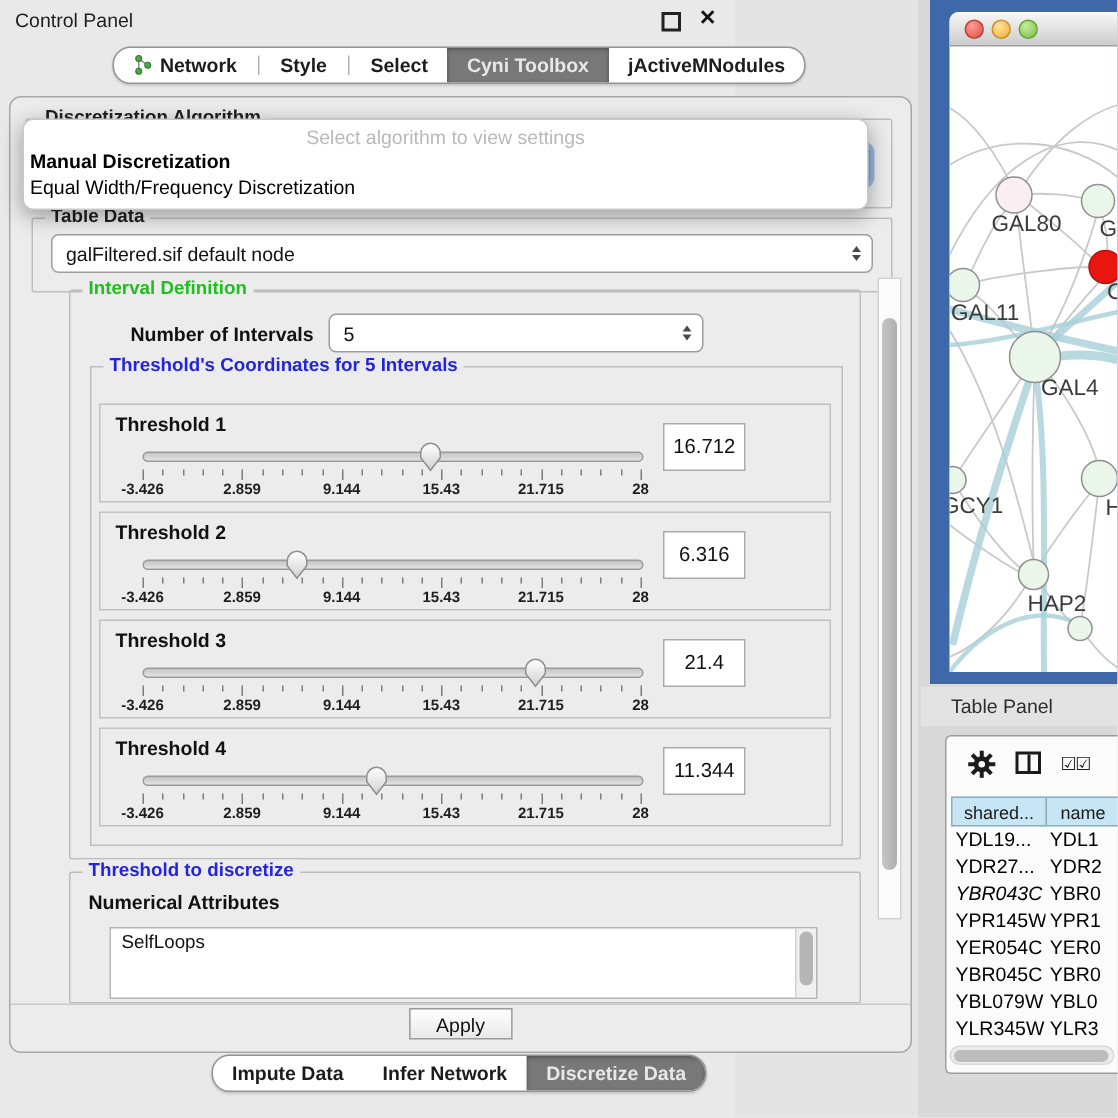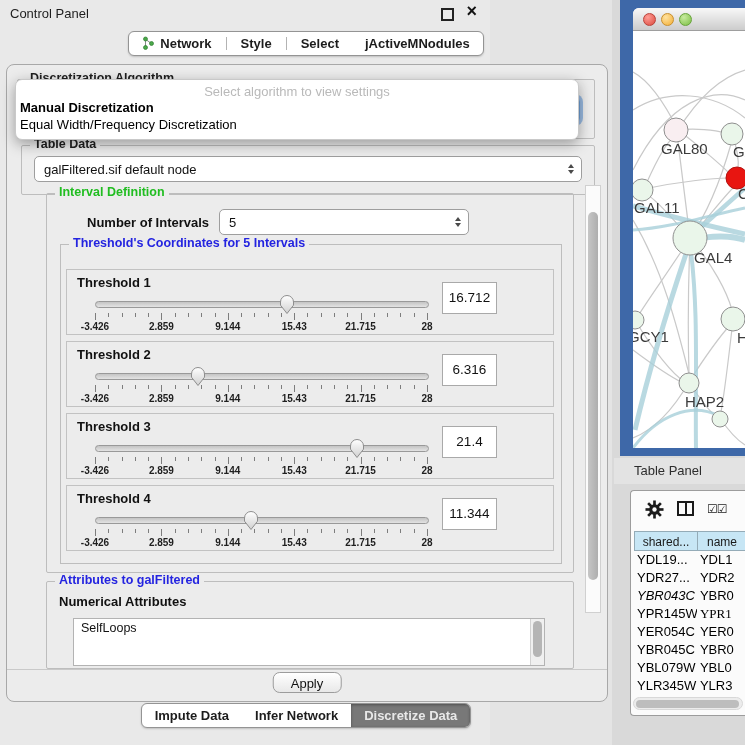--- a/index.html
+++ b/index.html
@@ -10,21 +10,21 @@
   #left-window{position:absolute;left:0;top:0;width:490px;height:745px;background:#e9e9e9;}
   #titlebar{position:absolute;left:0;top:0;right:0;height:26px;}
   #panel-title{position:absolute;left:10px;top:6px;font-size:13px;color:#1e1e1e;}
   #float-icon{position:absolute;right:36px;top:8px;width:9px;height:9px;border:2px solid #222;}
   #close-icon{position:absolute;right:13px;top:1px;font-size:18px;font-weight:bold;color:#111;}
 
   .tabrow{position:absolute;left:0;width:612px;display:flex;justify-content:center;}
   #top-tabs{top:31px;}
   #bottom-tabs{top:703px;}
   .segbar{display:inline-flex;align-items:stretch;background:#fff;border:1px solid #949494;
-          border-radius:6px;overflow:hidden;box-shadow:0 1px 2px rgba(0,0,0,.18);}
+          border-radius:12px;overflow:hidden;box-shadow:0 1px 2px rgba(0,0,0,.18);}
   .seg{display:flex;align-items:center;gap:5px;padding:4px 13px;font-size:13px;font-weight:bold;color:#1c1c1c;}
   .seg.selected{background:#787878;color:#e8e8e8;box-shadow:inset 0 1px 3px rgba(0,0,0,.35);}
   .seg-sep{width:1px;background:#b3b3b3;margin:5px 1px;}
 
   #main-panel{position:absolute;left:6px;top:64px;width:600px;height:636px;background:#ececec;
               border:1px solid #a8a8a8;border-radius:8px;}
 
   .fs{position:absolute;border:1px solid #bdbdbd;border-radius:2px;}
   .fs-legend{position:absolute;top:-9px;left:8px;background:#ececec;padding:0 4px;
              font-size:12.5px;font-weight:bold;color:#1f1f1f;white-space:nowrap;}
@@ -77,21 +77,21 @@
   #attrs-list{position:absolute;left:26px;top:36px;width:470px;height:46px;background:#fff;
               border:1px solid #b3b3b3;overflow:hidden;}
   #attrs-list ul{margin:1px 0 0 0;padding:0 0 0 7px;list-style:none;font-size:12.5px;color:#111;}
   #attrs-list li{line-height:16px;white-space:nowrap;}
   #attrs-scroll{position:absolute;right:0;top:0;width:13px;height:100%;background:#f0f0f0;border-left:1px solid #d2d2d2;}
   #attrs-thumb{position:absolute;left:2px;top:2px;width:9px;height:36px;background:#b5b5b5;border-radius:5px;}
 
   #apply-sep{position:absolute;left:0;right:0;top:604px;border-top:1px solid #c9c9c9;}
   #apply-btn{position:absolute;left:50%;top:607px;transform:translateX(-50%);height:21px;line-height:21px;
              padding:0 17px;font-size:13px;color:#111;background:linear-gradient(#ffffff,#e8e8e8);
-             border:1px solid #9c9c9c;border-radius:7px;}
+             border:1px solid #9c9c9c;border-radius:0;}
 
   #main-scroll{position:absolute;right:6px;top:120px;width:16px;height:428px;background:#fbfbfb;
                border:1px solid #d0d0d0;box-sizing:border-box;}
   #main-scroll-thumb{position:absolute;left:2px;top:26px;width:10px;height:368px;border-radius:6px;
                background:linear-gradient(90deg,#c6c6c6,#aeaeae);}
 
   
   #right-bg{position:absolute;left:612px;top:0;width:133px;height:745px;background:#d9d9d9;}
   #net-panel{position:absolute;left:620px;top:0;width:125px;height:456px;background:#3e68a8;}
   #net-window{position:absolute;left:13px;top:8px;width:112px;height:440px;background:#fff;border-radius:6px 0 0 0;overflow:hidden;}
@@ -154,20 +154,23 @@
           </svg>
           <span>Network</span>
         </div>
         <span class="seg-sep"></span>
         <div class="seg">
           <span>Style</span>
         </div>
         <span class="seg-sep"></span>
         <div class="seg">
           <span>Select</span>
+        </div>
+        <div class="seg selected">
+          <span>Cyni Toolbox</span>
         </div>
         <div class="seg">
           <span>jActiveMNodules</span>
         </div>
       </div>
   </div>
 
   <div id="main-panel">
 
     <div id="fs-algo" class="fs">
@@ -398,21 +401,21 @@
                     <path d="M1.5 8 a6.5 6.5 0 0 1 13 0 v3.2 L8 19.5 L1.5 11.2 Z" fill="url(#thumbGrad)" stroke="#8e8e8e"></path>
                   </svg></span>
     </div>
     <div class="thr-value">11.344</div>
   </div>
 </div>
       </div>
     </div>
 
     <div id="fs-attrs" class="fs">
-      <span class="fs-legend blue">Attributes to galFiltered</span>
+      <span class="fs-legend blue">Threshold to discretize</span>
       <span id="attrs-sub">Numerical Attributes</span>
       <div id="attrs-list">
         <ul id="attrs-ul">
             <li>SelfLoops</li>
           </ul>
         <div id="attrs-scroll">
             <div id="attrs-thumb"></div>
           </div>
       </div>
     </div>
@@ -544,21 +547,21 @@
         <div class="tr">
           <div class="td" style="width: 77px;">YDR27...</div>
           <div class="td" style="width: 60px;">YDR2</div>
         </div>
         <div class="tr">
           <div class="td" style="width: 77px; font-style: italic;">YBR043C</div>
           <div class="td" style="width: 60px;">YBR0</div>
         </div>
         <div class="tr">
           <div class="td" style="width: 77px;">YPR145W</div>
-          <div class="td" style="width: 60px; font-family: Liberation Serif, serif;">YPR1</div>
+          <div class="td" style="width: 60px;">YPR1</div>
         </div>
         <div class="tr">
           <div class="td" style="width: 77px;">YER054C</div>
           <div class="td" style="width: 60px;">YER0</div>
         </div>
         <div class="tr">
           <div class="td" style="width: 77px;">YBR045C</div>
           <div class="td" style="width: 60px;">YBR0</div>
         </div>
         <div class="tr">

